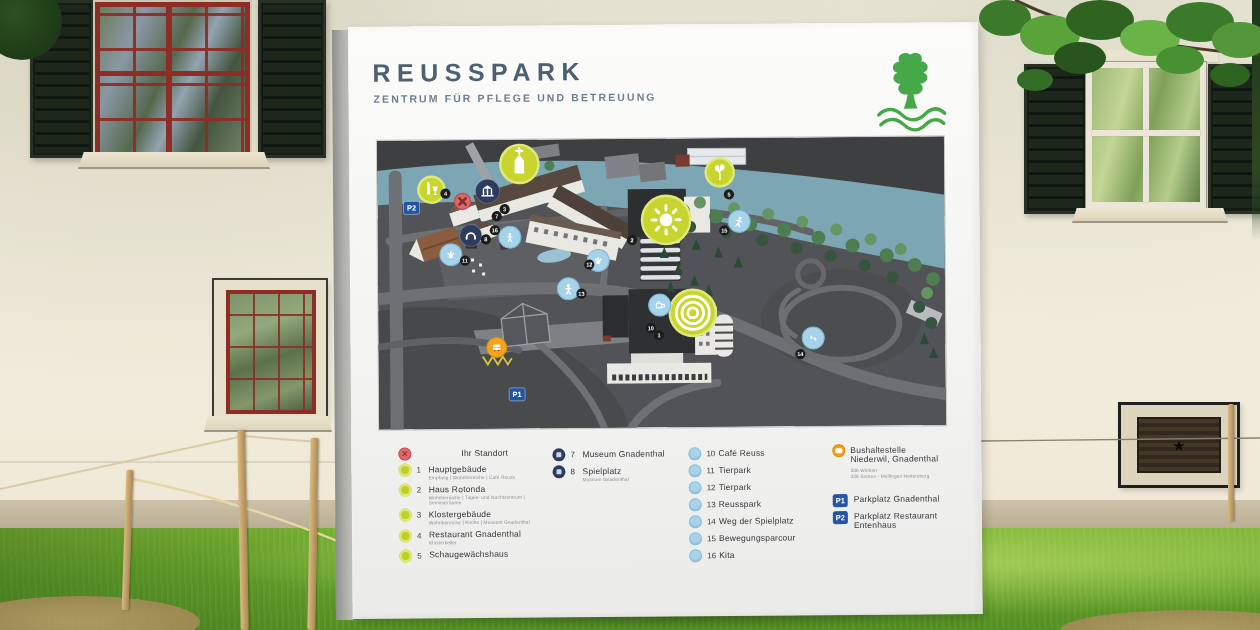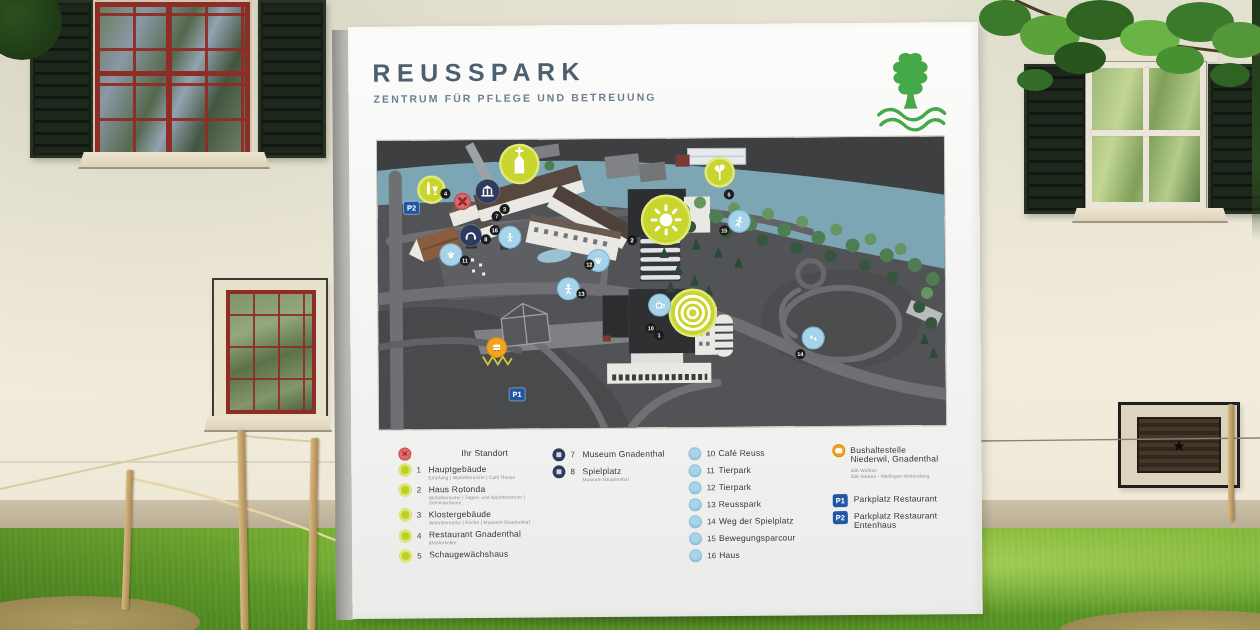--- a/index.html
+++ b/index.html
@@ -680,39 +680,39 @@
         <span class="lc m-blue"></span>
         <span class="lnum">15</span>
         <span class="ltxt">
             <span class="llabel">Bewegungsparcour</span>
           </span>
       </div>
       <div class="lrow">
         <span class="lc m-blue"></span>
         <span class="lnum">16</span>
         <span class="ltxt">
-            <span class="llabel">Haus</span>
+            <span class="llabel">Kita</span>
           </span>
       </div>
     </div>
 
     <div class="legend-col" style="left:481px;top:421px;width:135px;">
       <div class="lrow busblock">
         <span class="lc m-orange"></span>
         <span class="ltxt">
           <span class="llabel">Bushaltestelle</span>
           <span class="llabel">Niederwil, Gnadenthal</span>
           <span class="lsub" style="margin-top:3px;">336 Wohlen</span>
           <span class="lsub">336 Stetten - Mellingen Heitersberg</span>
         </span>
       </div>
       <div class="lrow" style="margin-top:14px;margin-bottom:4px;">
         <span class="lp">P1</span>
         <span class="ltxt">
-            <span class="llabel">Parkplatz  Restaurant</span>
+            <span class="llabel">Parkplatz  Gnadenthal</span>
           </span>
       </div>
       <div class="lrow">
         <span class="lp">P2</span>
         <span class="ltxt" style="max-width:95px;">
             <span class="llabel">Parkplatz Restaurant Entenhaus</span>
           </span>
       </div>
     </div>
 

